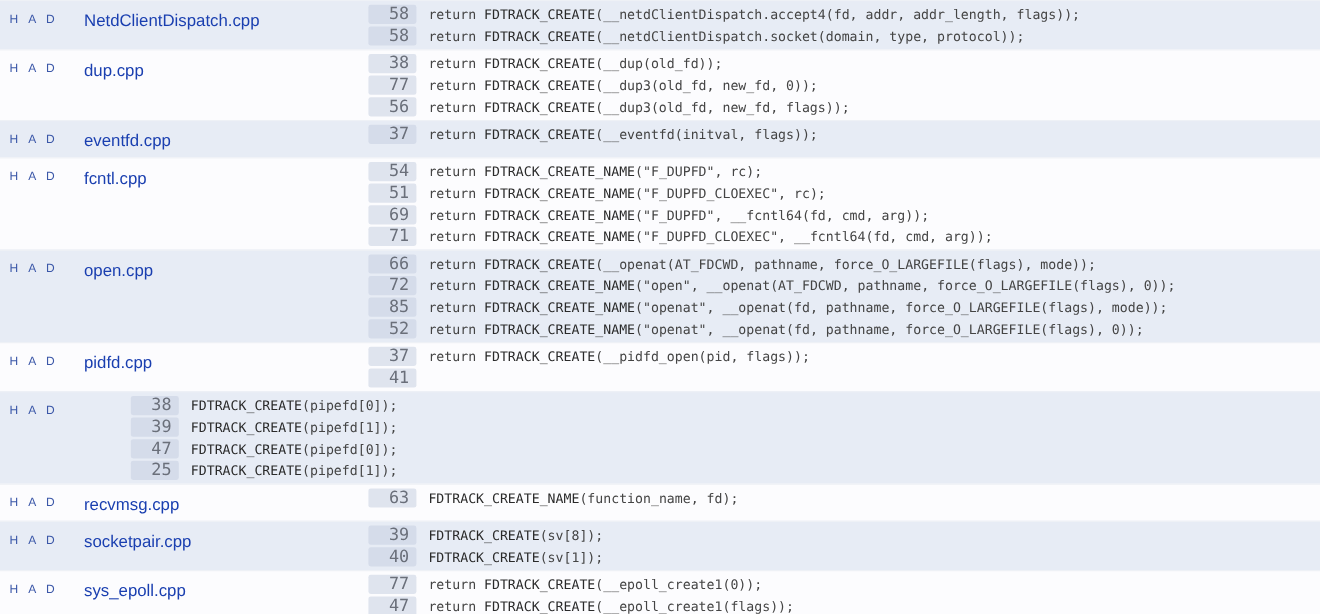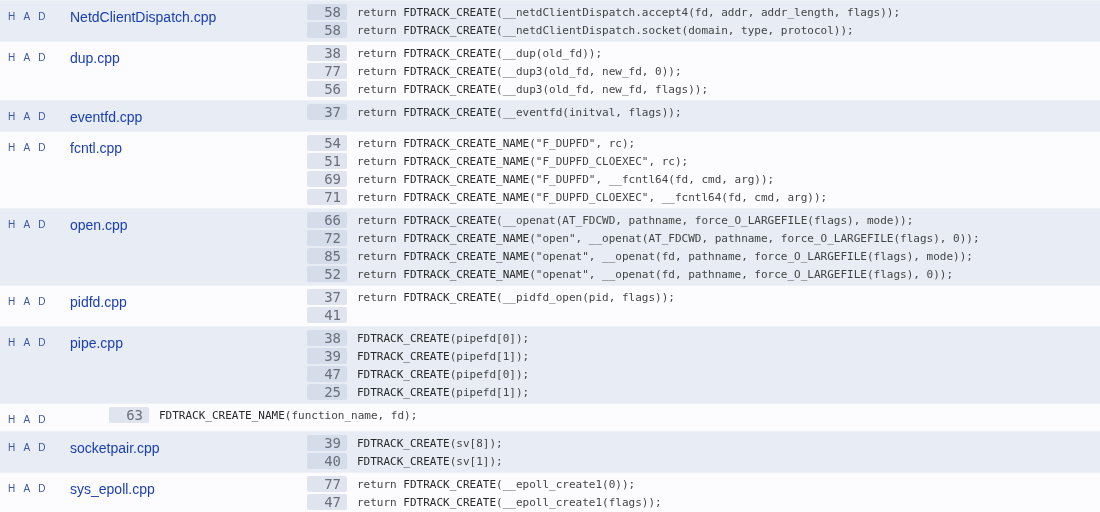--- a/index.html
+++ b/index.html
@@ -157,34 +157,34 @@
       </div>
       <div class="lines">
         <div class="code-line"><div class="lineno">37</div><div class="code-text"><span>return </span><b>FDTRACK_CREATE</b><span>(__pidfd_open(pid, flags));</span></div></div>
         <div class="code-line"><div class="lineno">41</div></div>
       </div>
     </div>
     <div class="file-block alt">
       <div class="flags">
         <span>H A D</span>
       </div>
-      <div class="filename">
-        <a href="#">pipe.cpp</a>
-      </div>
       <div class="lines">
         <div class="code-line"><div class="lineno">38</div><div class="code-text"><span></span><b>FDTRACK_CREATE</b><span>(pipefd[0]);</span></div></div>
         <div class="code-line"><div class="lineno">39</div><div class="code-text"><span></span><b>FDTRACK_CREATE</b><span>(pipefd[1]);</span></div></div>
         <div class="code-line"><div class="lineno">47</div><div class="code-text"><span></span><b>FDTRACK_CREATE</b><span>(pipefd[0]);</span></div></div>
         <div class="code-line"><div class="lineno">25</div><div class="code-text"><span></span><b>FDTRACK_CREATE</b><span>(pipefd[1]);</span></div></div>
       </div>
     </div>
     <div class="file-block">
       <div class="flags">
         <span>H A D</span>
       </div>
+      <div class="filename">
+        <a href="#">recvmsg.cpp</a>
+      </div>
       <div class="lines">
         <div class="code-line"><div class="lineno">63</div><div class="code-text"><span></span><b>FDTRACK_CREATE_NAME</b><span>(function_name, fd);</span></div></div>
       </div>
     </div>
     <div class="file-block alt">
       <div class="flags">
         <span>H A D</span>
       </div>
       <div class="filename">
         <a href="#">socketpair.cpp</a>

